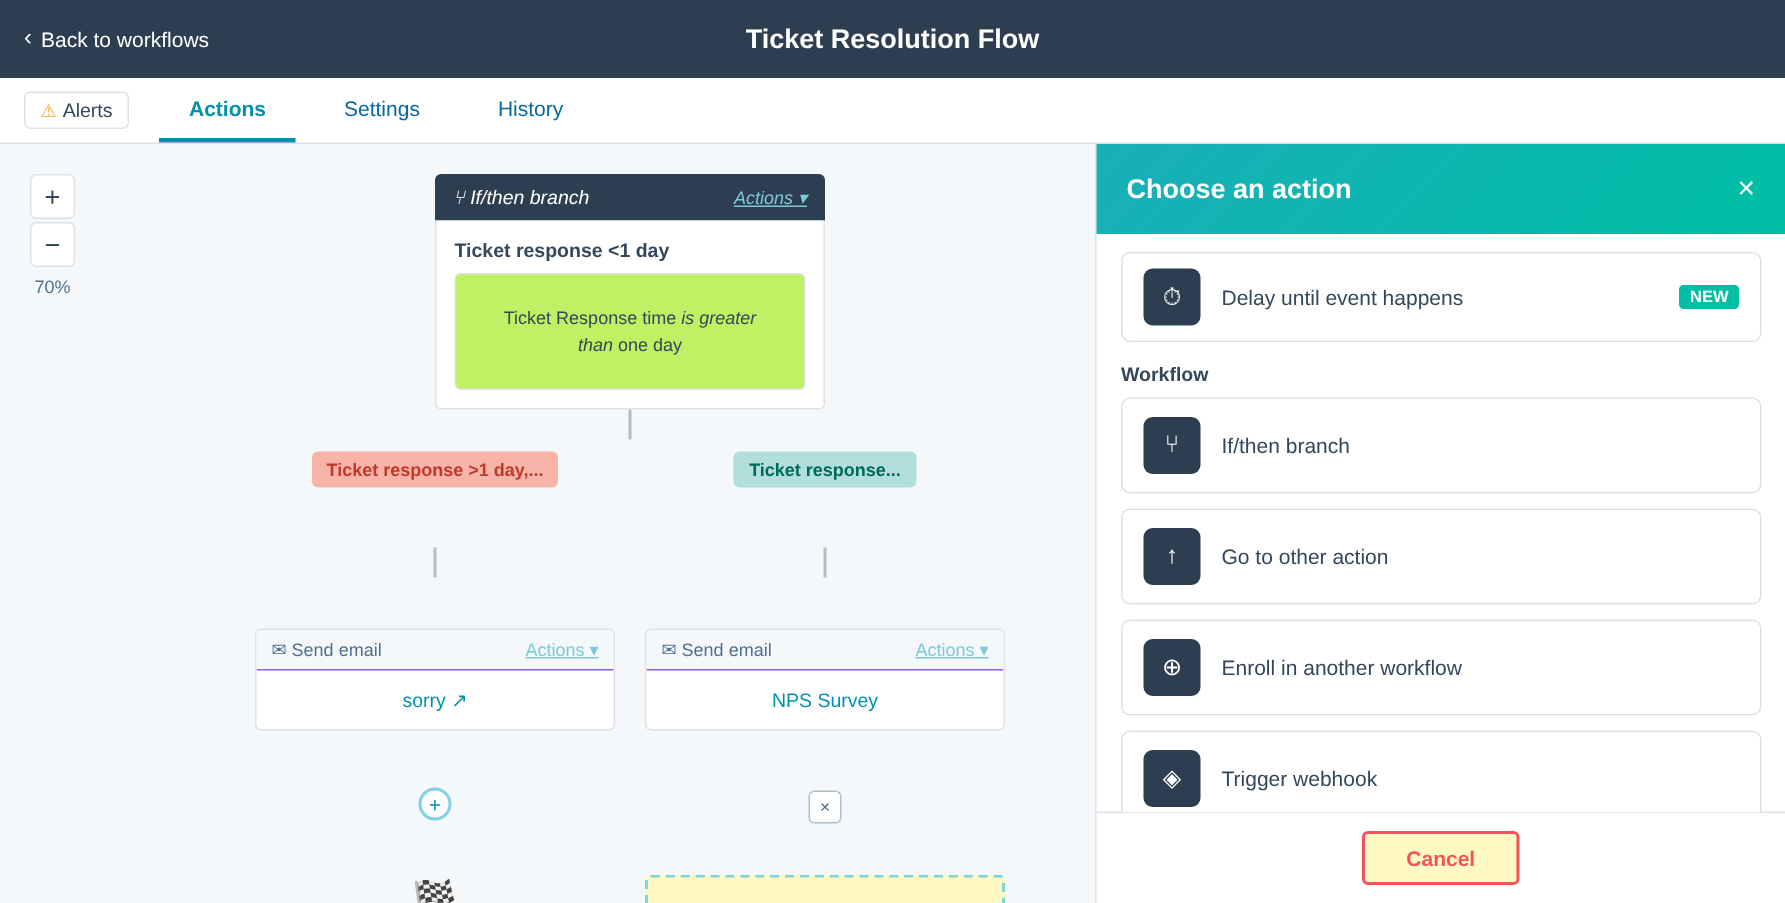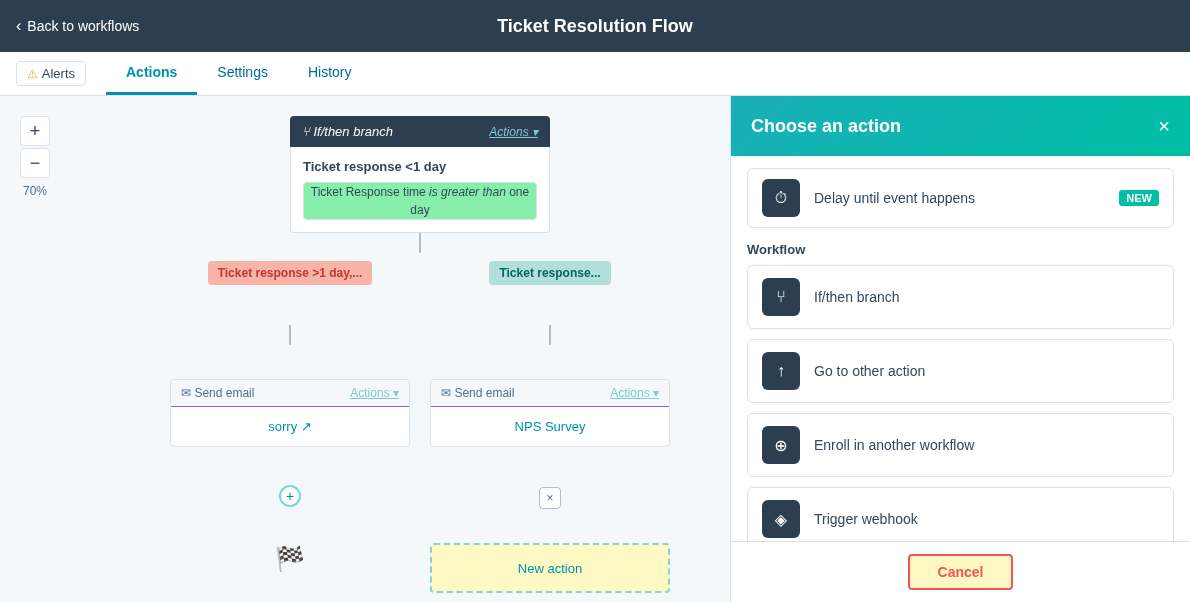--- a/index.html
+++ b/index.html
@@ -56,21 +56,21 @@
       cursor: pointer;
       display: flex;
       align-items: center;
       gap: 4px;
       color: #33475b;
       margin-right: 20px;
     }
     .alerts-icon { color: #f5a623; font-size: 12px; }
     .tabs {
       display: flex;
-      gap: 0;
+      gap: 12px;
       height: 100%;
     }
     .tab {
       padding: 0 20px;
       display: flex;
       align-items: center;
       font-size: 14px;
       color: #0369a1;
       cursor: pointer;
       border-bottom: 3px solid transparent;
@@ -154,24 +154,24 @@
       background: #fff;
       border: 1px solid #dde1e7;
       border-top: none;
       padding: 12px;
       width: 260px;
       margin: 0 auto;
       border-radius: 0 0 4px 4px;
     }
     .branch-title { font-size: 13px; font-weight: 600; color: #33475b; margin-bottom: 8px; }
     .condition-box {
-      background: #86efac;
-      border: 1px solid #dde1e7;
-      border-radius: 4px;
-      padding: 0;
+      background: #bef264;
+      border: 1px solid #dde1e7;
+      border-radius: 4px;
+      padding: 20px;
       font-size: 12px;
       color: #33475b;
       text-align: center;
       line-height: 1.5;
     }
     .condition-box em { font-style: italic; }
 
     
     .connector {
       display: flex;

